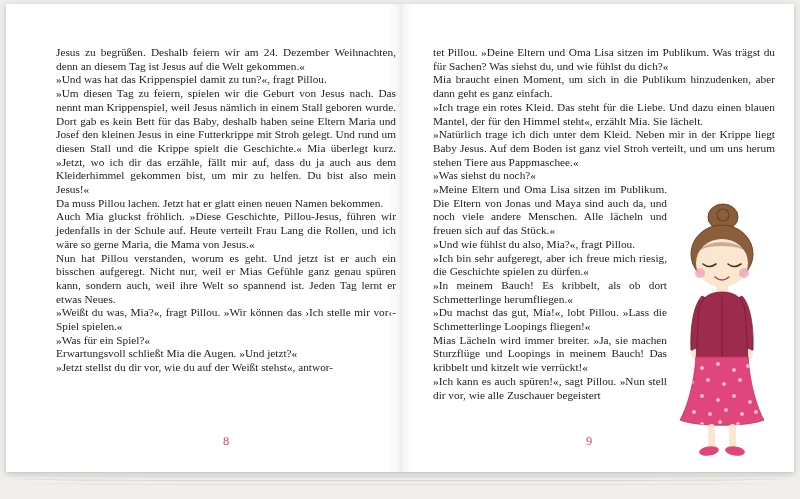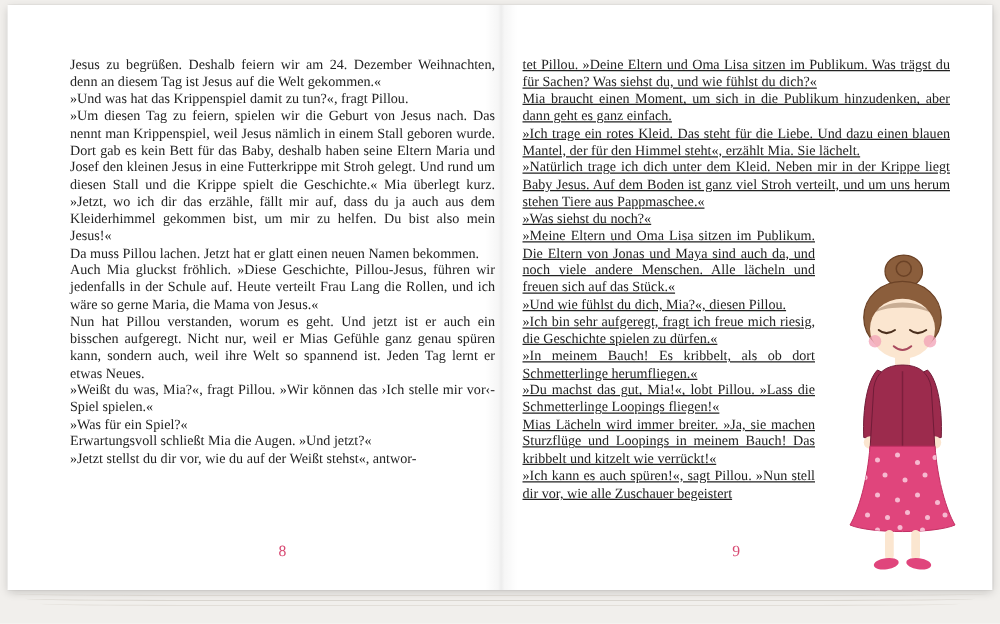--- a/index.html
+++ b/index.html
@@ -19,21 +19,21 @@
     background:linear-gradient(to right, rgba(0,0,0,0), rgba(0,0,0,0.035) 40%, rgba(0,0,0,0.07) 50%, rgba(0,0,0,0.035) 60%, rgba(0,0,0,0));
     pointer-events:none;
   }
   .text {
     position:absolute; top:42px;
     color:#232323;
     font-size:11.3px; line-height:13.7px;
     text-align:justify;
   }
   .text-left  { left:50px;  width:340px; }
-  .text-right { left:412px; width:342px;text-decoration:underline; }
+  .text-right { left:427px; width:342px; }
   .text p { margin:0; }
   .pagenum {
     position:absolute; top:430px;
     text-align:center;
     color:#d84a73;
     font-size:12.5px;
   }
   .pagenum-left  { left:50px;  width:340px; }
   .pagenum-right { left:412px; width:342px; }
   .illu-float { float:right; width:100px; height:238px; margin-left:8px; }
@@ -70,22 +70,22 @@
     <div class="pagenum pagenum-left">8</div>
 
     <div class="text text-right">
       <p>tet Pillou. »Deine Eltern und Oma Lisa sitzen im Publikum. Was trägst du für Sachen? Was siehst du, und wie fühlst du dich?«</p>
       <p>Mia braucht einen Moment, um sich in die Publikum hinzudenken, aber dann geht es ganz einfach.</p>
       <p>»Ich trage ein rotes Kleid. Das steht für die Liebe. Und dazu einen blauen Mantel, der für den Himmel steht«, erzählt Mia. Sie lächelt.</p>
       <p>»Natürlich trage ich dich unter dem Kleid. Neben mir in der Krippe liegt Baby Jesus. Auf dem Boden ist ganz viel Stroh verteilt, und um uns herum stehen Tiere aus Pappmaschee.«</p>
       <p>»Was siehst du noch?«</p>
       <div class="illu-float"></div>
       <p>»Meine Eltern und Oma Lisa sitzen im Publikum. Die Eltern von Jonas und Maya sind auch da, und noch viele andere Menschen. Alle lächeln und freuen sich auf das Stück.«</p>
-      <p>»Und wie fühlst du dich, Mia?«, diesen Pillou.</p>
-      <p>»Ich bin sehr aufgeregt, fragt ich freue mich riesig, die Geschichte spielen zu dürfen.«</p>
+      <p>»Und wie fühlst du also, Mia?«, fragt Pillou.</p>
+      <p>»Ich bin sehr aufgeregt, aber ich freue mich riesig, die Geschichte spielen zu dürfen.«</p>
       <p>»In meinem Bauch! Es kribbelt, als ob dort Schmetterlinge herumfliegen.«</p>
       <p>»Du machst das gut, Mia!«, lobt Pillou. »Lass die Schmetterlinge Loopings fliegen!«</p>
       <p>Mias Lächeln wird immer breiter. »Ja, sie machen Sturzflüge und Loopings in meinem Bauch! Das kribbelt und kitzelt wie verrückt!«</p>
       <p>»Ich kann es auch spüren!«, sagt Pillou. »Nun stell dir vor, wie alle Zuschauer begeistert</p>
     </div>
     <div class="pagenum pagenum-right">9</div>
 
     <svg class="illustration" viewBox="0 0 140 262" aria-hidden="true">
       <defs>
         <clipPath id="skirtClip">

